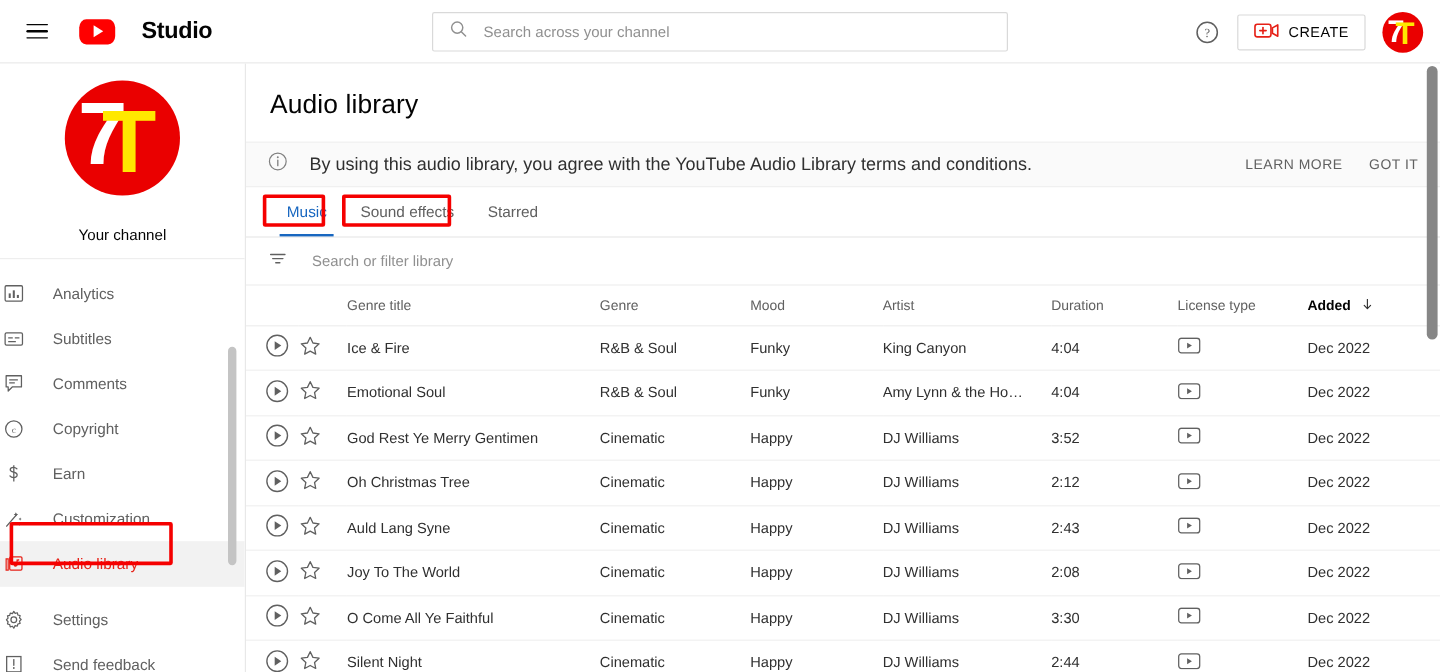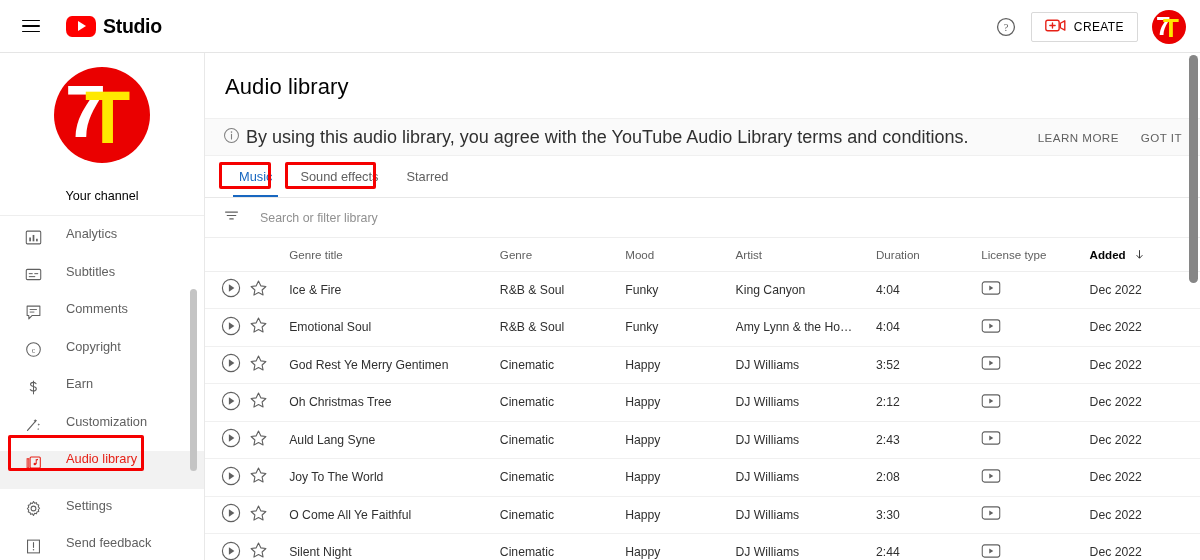--- a/index.html
+++ b/index.html
@@ -20,21 +20,21 @@
     background: #fff; border-bottom: 1px solid #e5e5e5;
     display: flex; align-items: center;
   }
   .hamburger {
     width: 24px; height: 24px; margin-left: 22px; margin-right: 20px;
     display: flex; flex-direction: column; justify-content: center; gap: 4px;
     cursor: pointer; flex: none;
   }
   .hamburger span { display:block; height: 1.6px; width: 18px; background: #030303; border-radius: 1px; }
 
-  .brand { display: flex; align-items: center; gap: 7px; cursor: pointer; }
+  .brand { display: flex; align-items: center; gap: 22px; cursor: pointer; }
   .yt-logo {
     width: 30px; height: 21px; background: #ff0000; border-radius: 6px/7px;
     display: flex; align-items: center; justify-content: center; flex: none;
   }
   .yt-logo .tri {
     width: 0; height: 0; border-left: 8px solid #fff;
     border-top: 5px solid transparent; border-bottom: 5px solid transparent;
     margin-left: 2px;
   }
   .brand-text { font-size: 19.5px; font-weight: 700; color: #030303; letter-spacing: -0.3px; }
@@ -92,22 +92,22 @@
     border-bottom: 1px solid #eeeeee;
   }
   .channel-pic {
     width: 96px; height: 96px; border-radius: 50%;
     background: #ea0000; position: relative; overflow: hidden; cursor: pointer;
   }
   .channel-name { margin-top: 26px; font-size: 12.6px; color: #030303; font-weight: 400; }
 
   .navlist { padding-top: 10px; }
   .navitem {
-    height: 37.5px; display: flex; align-items: flex-start;
-    padding-left: 22px; cursor: pointer; position: relative;
+    height: 37.5px; display: flex; align-items: center;
+    cursor: pointer; position: relative;
   }
   .navitem .ico { width: 22px; height: 22px; flex: none; display:flex; align-items:center; justify-content:center; }
   .navitem .lbl { margin-left: 22px; font-size: 12.8px; color: #606060; }
   .navitem.active { background: #f2f2f2; }
   .navitem.active .lbl { color: #e62117; }
   .navitem.sep-top { margin-top: 9px; }
 
   .sb-scrollbar {
     position: absolute; left: 190px; top: 236px; width: 7px; height: 182px;
     background: #c4c4c4; border-radius: 4px;
@@ -127,21 +127,21 @@
   .page-title {
     font-size: 22px; color: #030303; font-weight: 400;
     padding: 21px 0 0 20px; letter-spacing: .1px;
   }
 
   .notice {
     margin-top: 18px; height: 38px; background: #fafafa;
     border-top: 1px solid #f0f0f0; border-bottom: 1px solid #f0f0f0;
     display: flex; align-items: center; padding-left: 18px; padding-right: 18px;
   }
-  .notice-text { font-size: 18px; color: #303030; margin-left: 6px; }
+  .notice-text { font-size: 15px; color: #303030; margin-left: 18px; }
   .notice-actions { margin-left: auto; display: flex; align-items: center; gap: 22px; }
   .notice-btn {
     font-size: 11.6px; color: #606060; letter-spacing: .45px;
     font-weight: 500; cursor: pointer; background:none; border:0; font-family:inherit; padding:0;
   }
 
   .tabs { display: flex; align-items: flex-end; height: 42px; padding-left: 20px; border-bottom: 1px solid #e8e8e8; }
   .tab {
     position: relative; height: 42px; display:flex; align-items:center;
     padding: 0 14px; font-size: 12.8px; color: #606060; cursor: pointer;
@@ -214,20 +214,29 @@
         <span></span>
     </div>
 
     <div class="brand">
       <span class="yt-logo">
           <span class="tri"></span>
         </span>
       <span class="brand-text">Studio</span>
     </div>
 
+    <div class="searchwrap">
+      <span class="search-ico">
+        <svg width="16" height="16" viewBox="0 0 24 24">
+            <circle cx="10.5" cy="10.5" r="7" fill="none" stroke="#909090" stroke-width="1.8"></circle>
+            <line x1="15.6" y1="15.6" x2="21" y2="21" stroke="#909090" stroke-width="1.8" stroke-linecap="round"></line>
+          </svg>
+      </span>
+      <input class="search-input" type="text" placeholder="Search across your channel" style="">
+    </div>
 
     <div class="topright">
       <span class="help-btn">
         <svg width="22" height="22" viewBox="0 0 24 24">
             <circle cx="12" cy="12" r="9.2" fill="none" stroke="#606060" stroke-width="1.4"></circle>
             <text x="12" y="16.4" text-anchor="middle" font-size="11.5" font-family="Liberation Serif, serif" fill="#606060">?</text>
           </svg>
       </span>
 
       <button class="create-btn">

